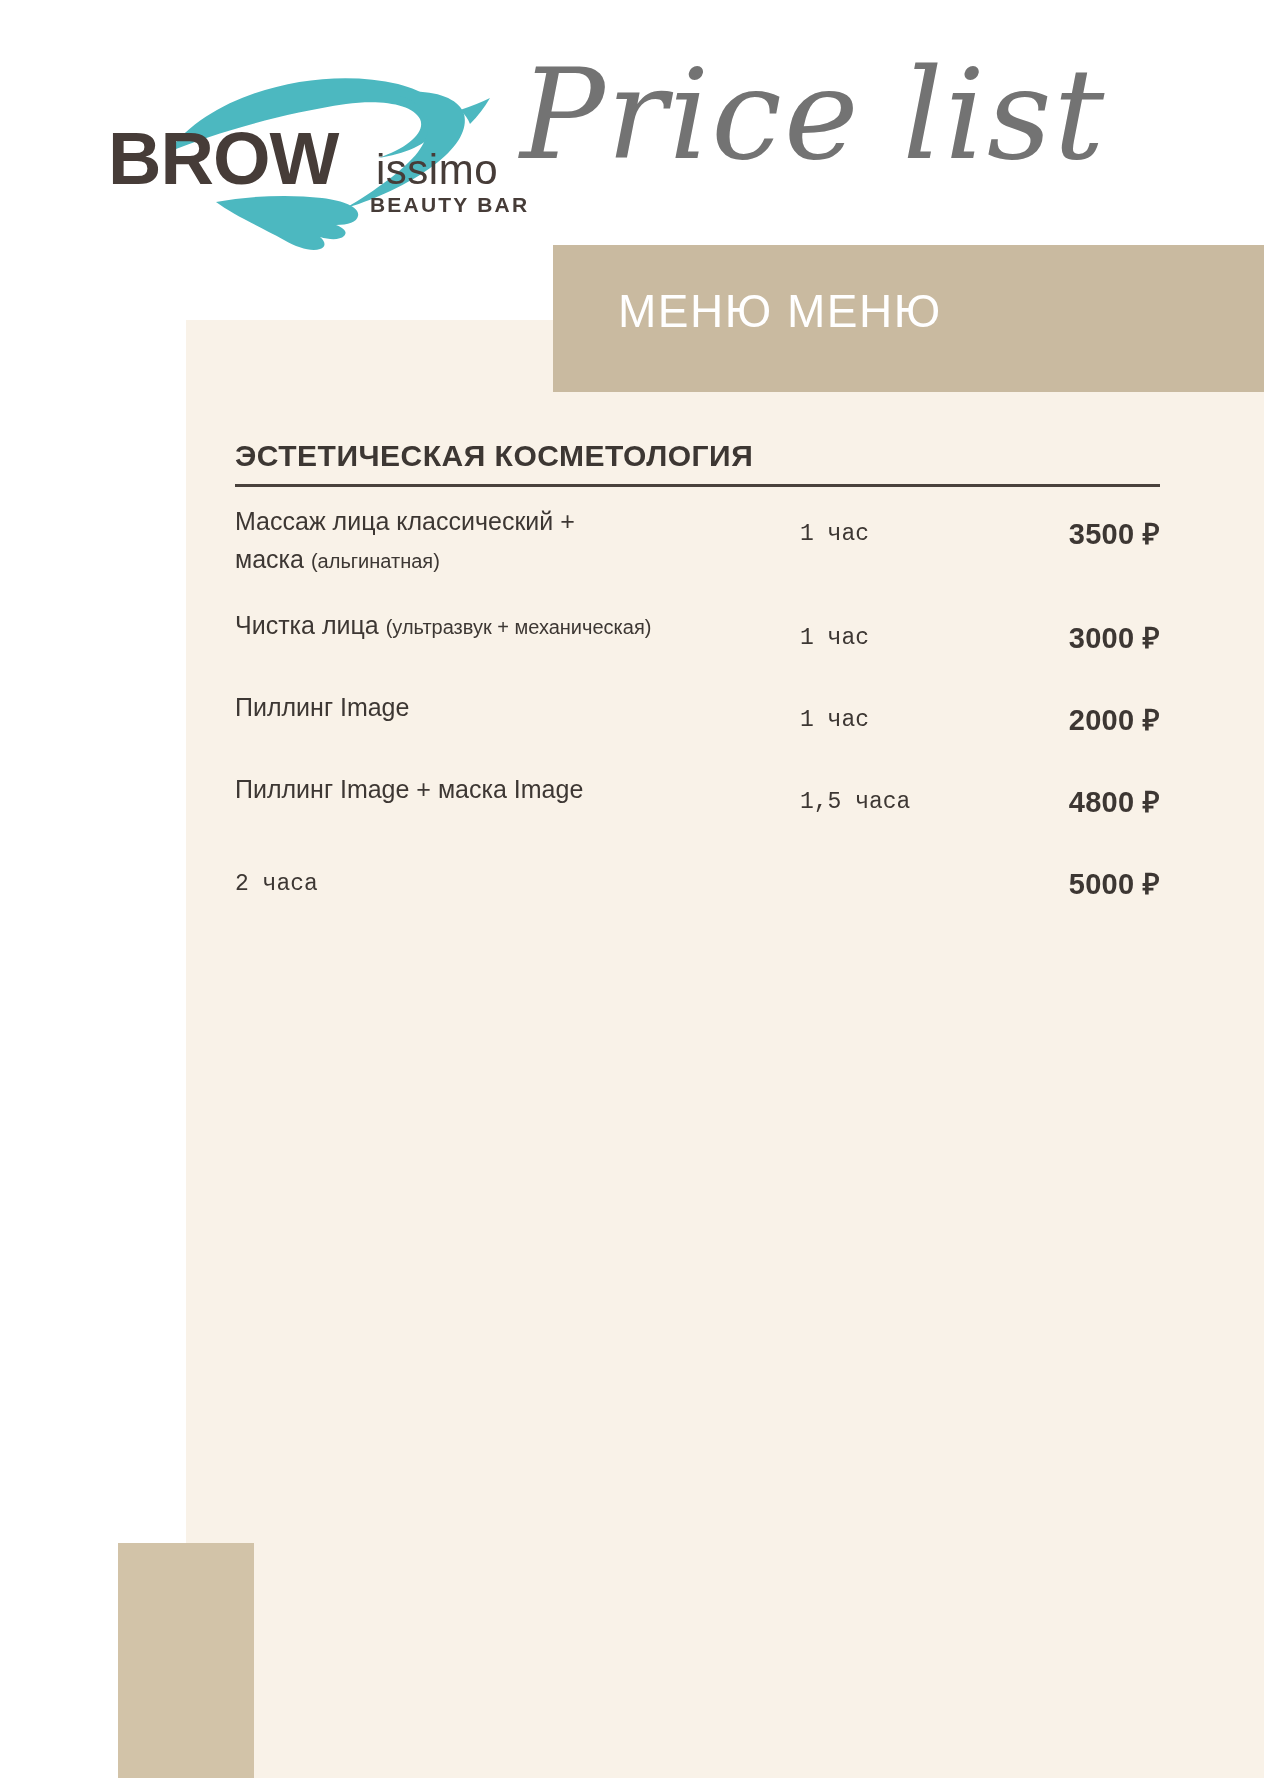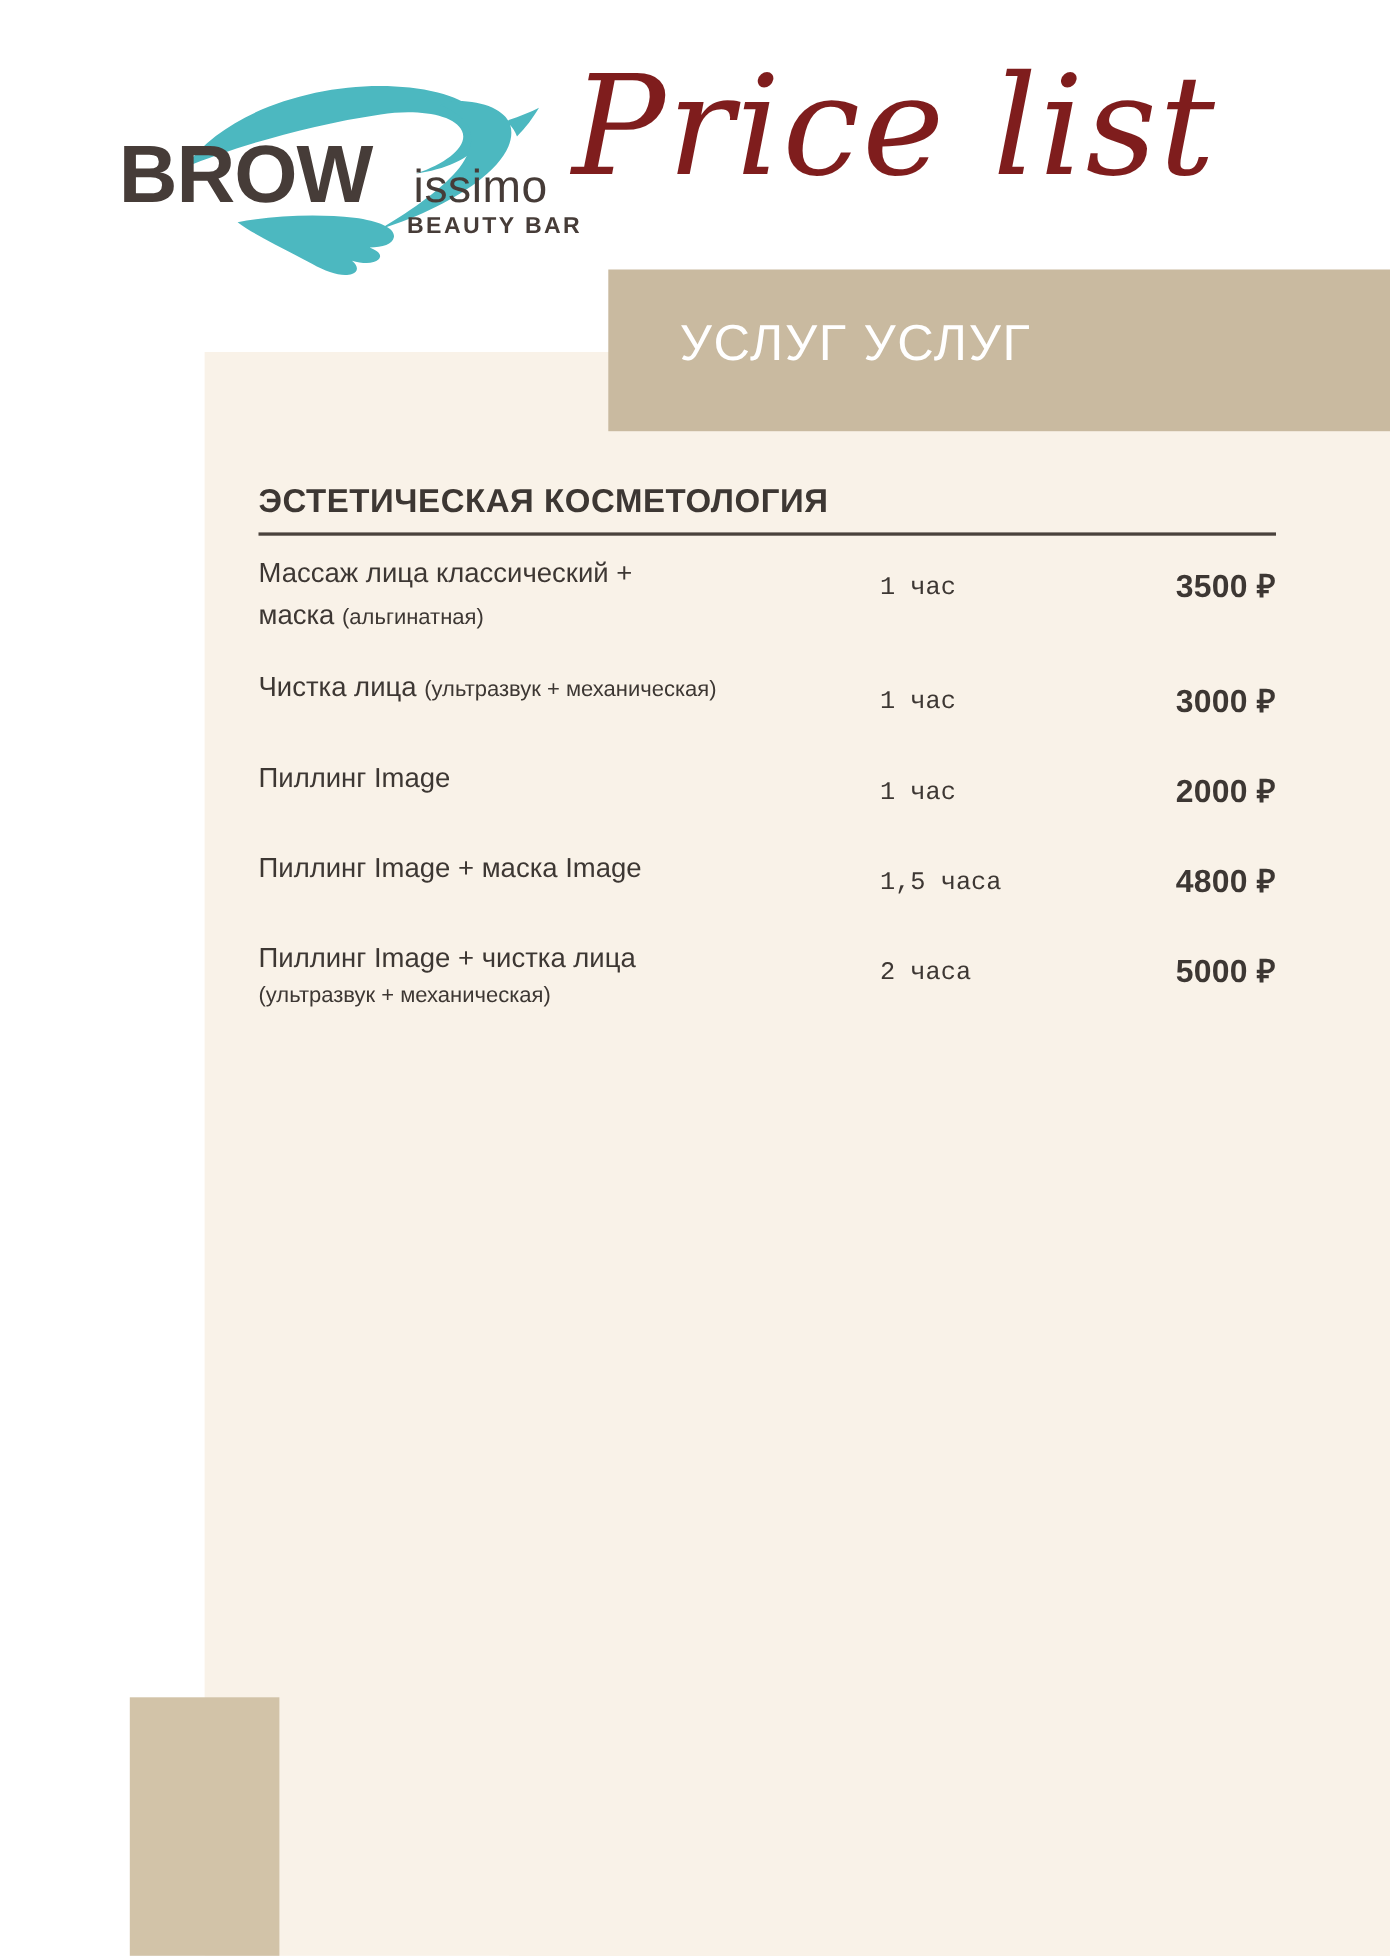--- a/index.html
+++ b/index.html
@@ -62,21 +62,21 @@
   }
   .logo svg { display: block; }
 
   
   .price-script {
     position: absolute;
     left: 520px;
     top: 52px;
     width: 620px;
     height: 200px;
-    color: #7f1d1d;
+    color: #737373;
     font-family: "DejaVu Serif", "Liberation Serif", serif;
     font-style: italic;
     font-size: 126px;
     line-height: 1;
     letter-spacing: 2px;
     white-space: nowrap;
   }
 
   
   .menu-banner {
@@ -191,21 +191,21 @@
 
         <text x="268" y="122" font-family="'Liberation Sans', sans-serif" font-size="42" font-weight="400" fill="#463c38" letter-spacing="0.5">issimo</text>
 
         <text x="262" y="150" font-family="'Liberation Sans', sans-serif" font-size="21" font-weight="700" fill="#463c38" letter-spacing="2.2">BEAUTY BAR</text>
       </svg>
     </div>
 
     <div class="price-script">Price list</div>
 
     <div class="menu-banner">
-      <div class="menu-banner-label">УСЛУГ УСЛУГ</div>
+      <div class="menu-banner-label">МЕНЮ МЕНЮ</div>
     </div>
 
   </div>
 
   <div class="section">
     <h2 class="section-title">ЭСТЕТИЧЕСКАЯ КОСМЕТОЛОГИЯ</h2>
     <div class="section-rule"></div>
 
     <div class="rows">
 
@@ -237,24 +237,20 @@
 
       <div class="row">
         <div class="row-name">
           <span>Пиллинг Image + маска Image</span>
         </div>
         <div class="row-duration">1,5 часа</div>
         <div class="row-price">4800 ₽</div>
       </div>
 
       <div class="row">
-        <div class="row-name">
-          <span>Пиллинг Image + чистка лица</span>
-          <span class="line2 note">(ультразвук + механическая)</span>
-        </div>
         <div class="row-duration">2 часа</div>
         <div class="row-price">5000 ₽</div>
       </div>
 
     </div>
   </div>
 
 </div>
 
 </body></html>

